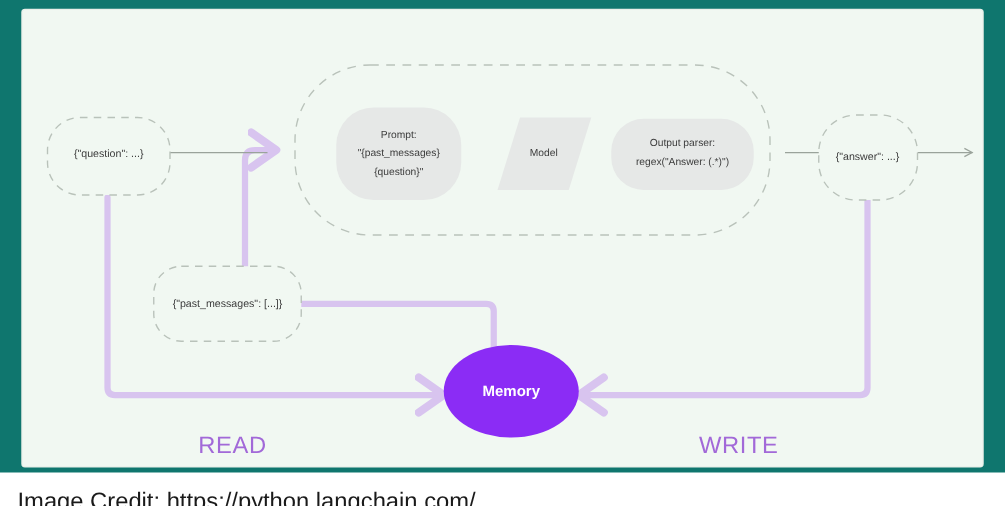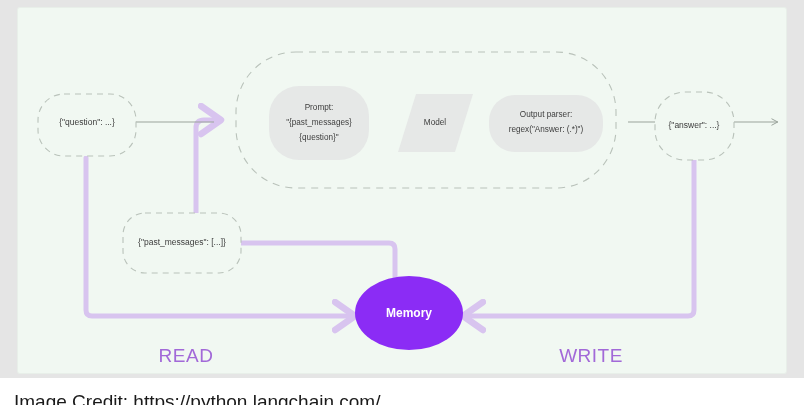--- a/index.html
+++ b/index.html
@@ -2,21 +2,21 @@
 <html><head>
 <meta charset="utf-8">
 <style>
   html,body{margin:0;padding:0;}
   body{
     width:804px;height:405px;
     background:#ffffff;
     font-family:"Liberation Sans", sans-serif;
     overflow:hidden;
   }
-  #stage{position:relative;width:804px;height:405px;background:#e5e5e5;}
+  #stage{position:relative;width:804px;height:405px;background:#0f766e;}
 
   .canvas{
     position:absolute;
     left:18px;top:8px;
     width:768px;height:365px;
     background:#f1f8f2;
     border-radius:2px;
     box-shadow:0 0 0 1px #e8efe9;
   }
 

